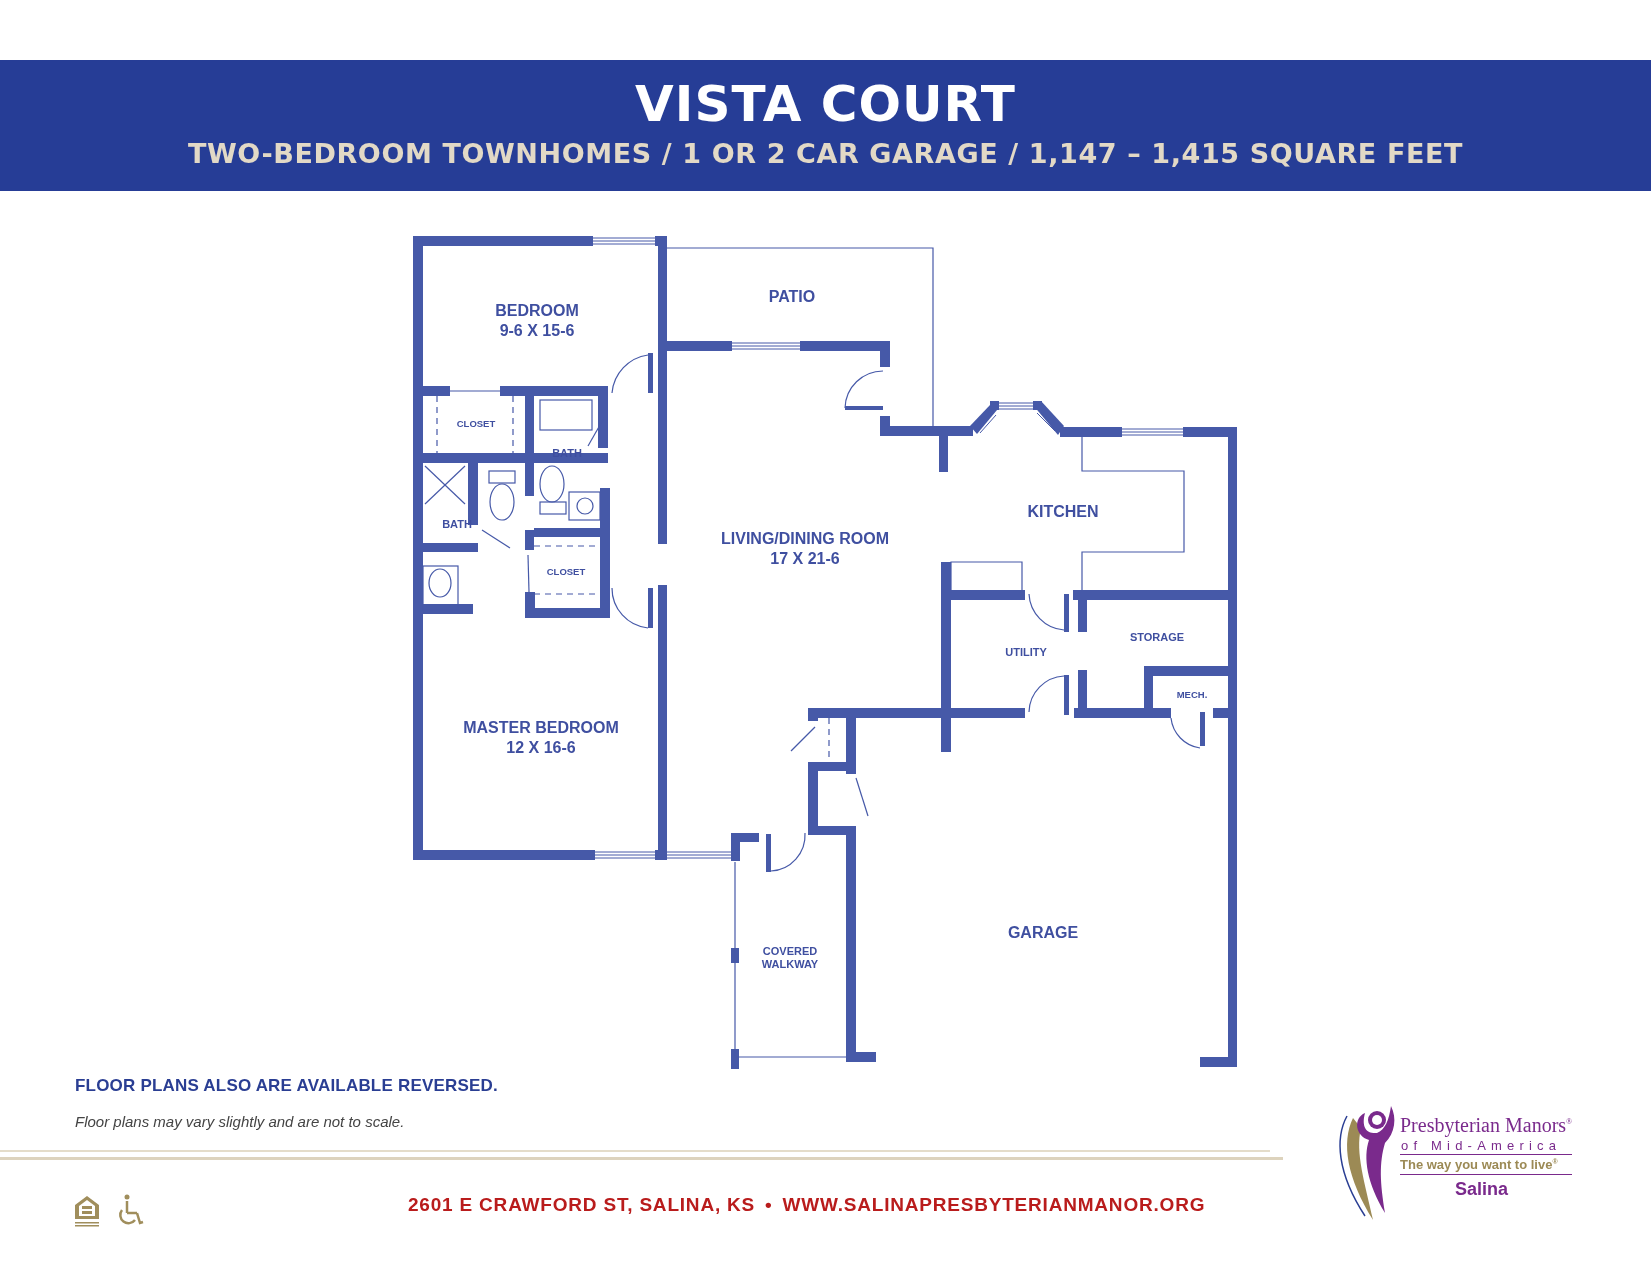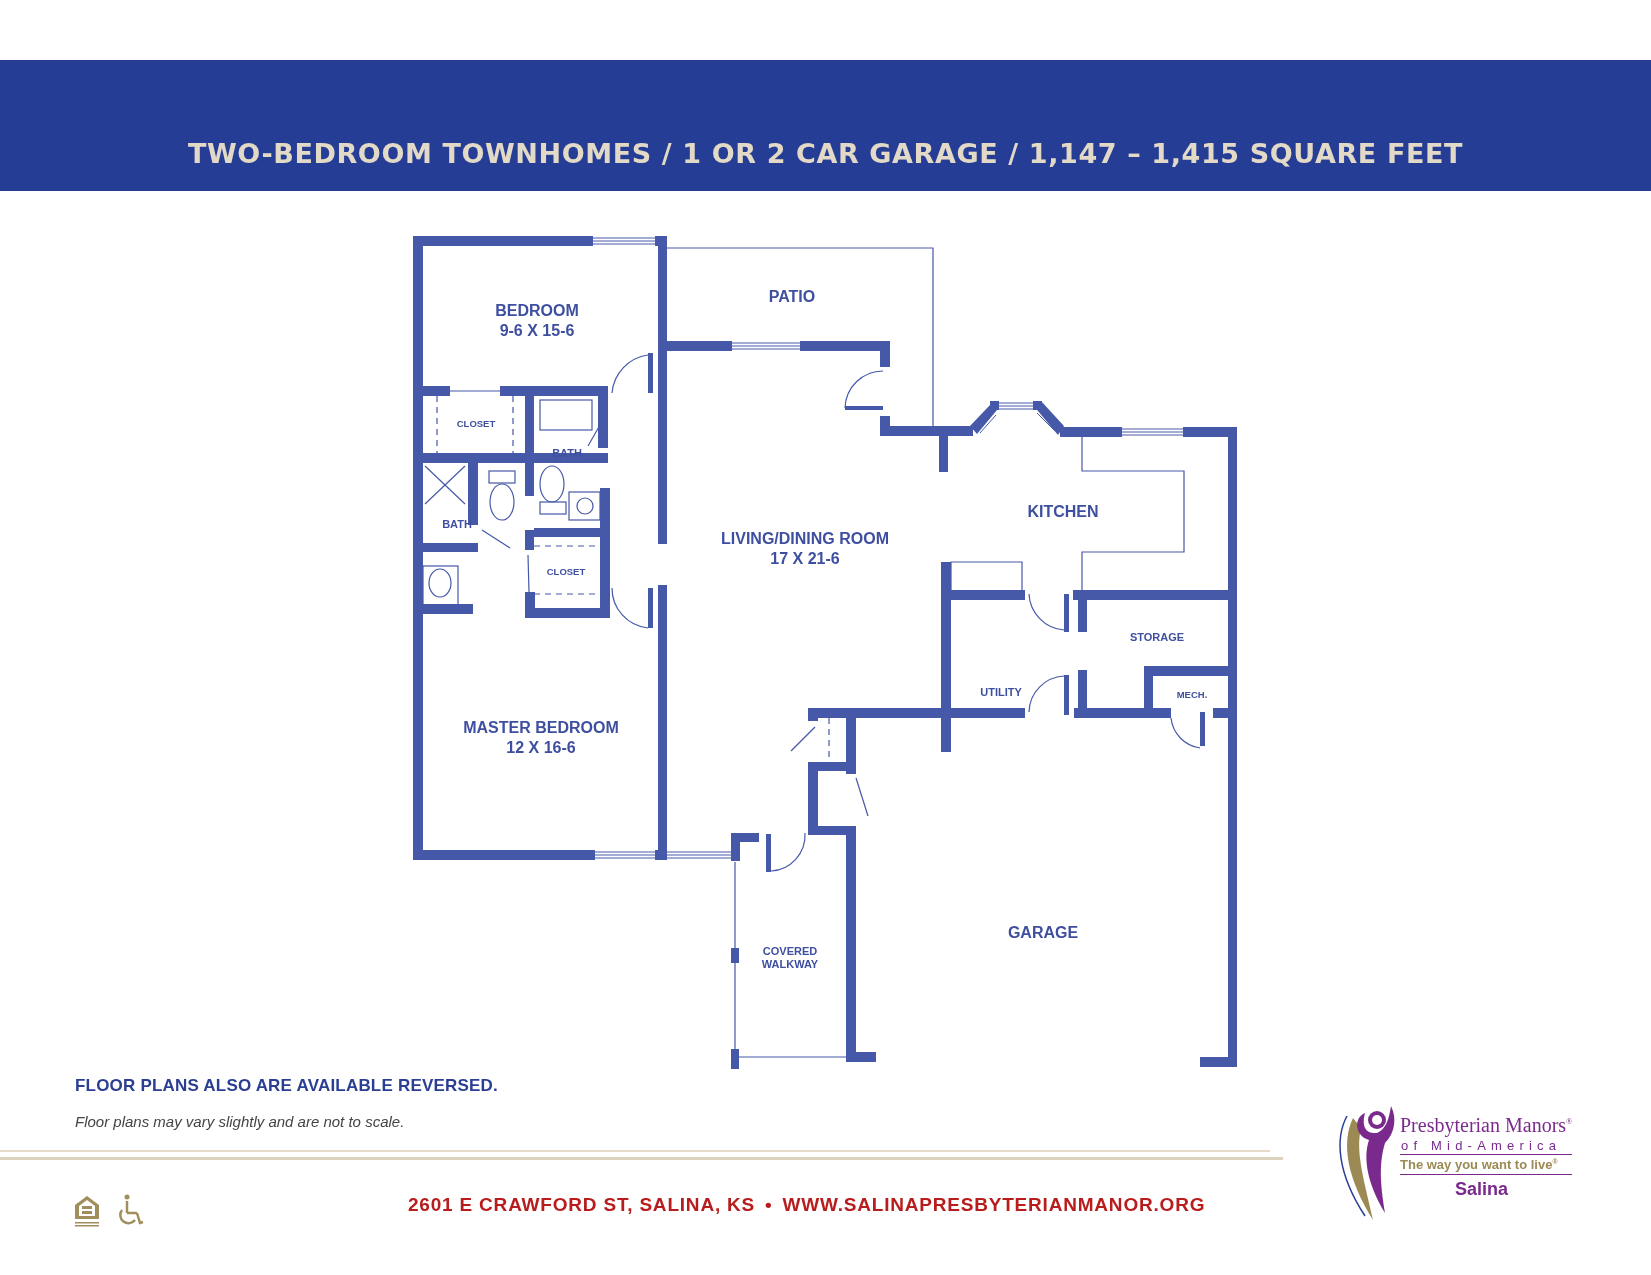--- a/index.html
+++ b/index.html
@@ -24,20 +24,21 @@
   .logo-text2 { position: absolute; left: 76px; top: 50px; color: #7A2A8C; font-family: "Liberation Sans", sans-serif; font-size: 13px; letter-spacing: 5.2px; white-space: nowrap; }
   .logo-line1 { position: absolute; left: 75px; top: 66px; width: 172px; height: 1px; background: #7A2A8C; }
   .logo-text3 { position: absolute; left: 75px; top: 69px; color: #9C8A55; font-weight: bold; font-size: 13px; white-space: nowrap; }
   .logo-line2 { position: absolute; left: 75px; top: 86px; width: 172px; height: 1px; background: #7A2A8C; }
   .logo-text4 { position: absolute; left: 130px; top: 91px; color: #7A2A8C; font-weight: bold; font-size: 18px; white-space: nowrap; }
 </style>
 </head>
 <body>
 
 <div class="banner">
+  <div class="banner-title">VISTA COURT</div>
   <div class="banner-sub">TWO-BEDROOM TOWNHOMES / 1 OR 2 CAR GARAGE / 1,147 – 1,415 SQUARE FEET</div>
 </div>
 
 <svg class="plan" width="1651" height="1275" viewBox="0 0 1651 1275" xmlns="http://www.w3.org/2000/svg">
   <g fill="#4659A8" stroke="none">
 
     <rect x="413" y="236" width="10" height="624"></rect>
     <rect x="413" y="236" width="180" height="10"></rect>
     <rect x="655" y="236" width="12" height="10"></rect>
     <rect x="413" y="850" width="182" height="10"></rect>
@@ -204,21 +205,21 @@
 <div class="room-label sm" style="left:566px; top:566px;">
   <div>CLOSET</div>
 </div>
 <div class="room-label lg" style="left:805px; top:529px;">
   <div>LIVING/DINING ROOM</div>
   <div>17 X 21-6</div>
 </div>
 <div class="room-label lg" style="left:1063px; top:502px;">
   <div>KITCHEN</div>
 </div>
-<div class="room-label md" style="left:1001px; top:646px;margin-top:40px;">
+<div class="room-label md" style="left:1026px; top:646px;">
   <div>UTILITY</div>
 </div>
 <div class="room-label md" style="left:1157px; top:631px;">
   <div>STORAGE</div>
 </div>
 <div class="room-label sm" style="left:1192px; top:689px;">
   <div>MECH.</div>
 </div>
 <div class="room-label lg" style="left:541px; top:718px;">
   <div>MASTER BEDROOM</div>

